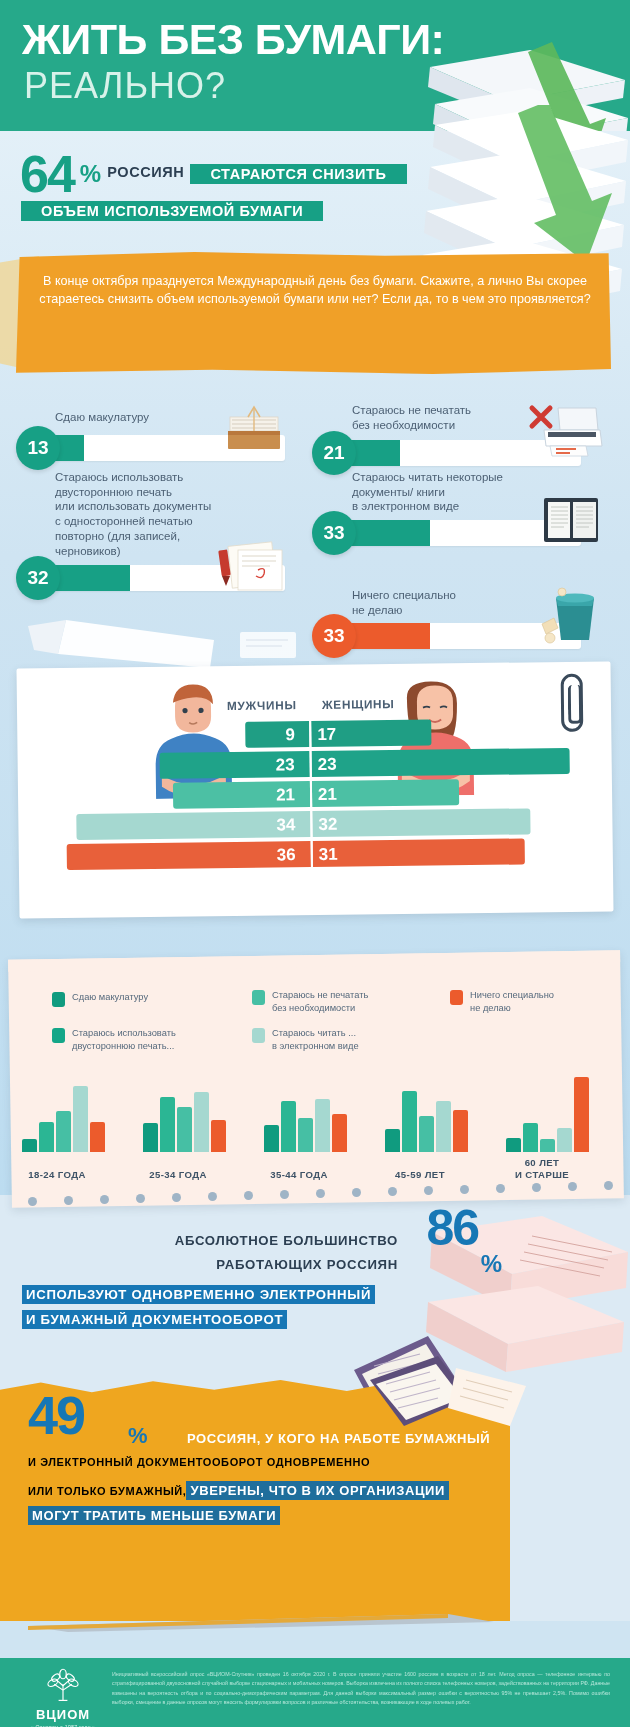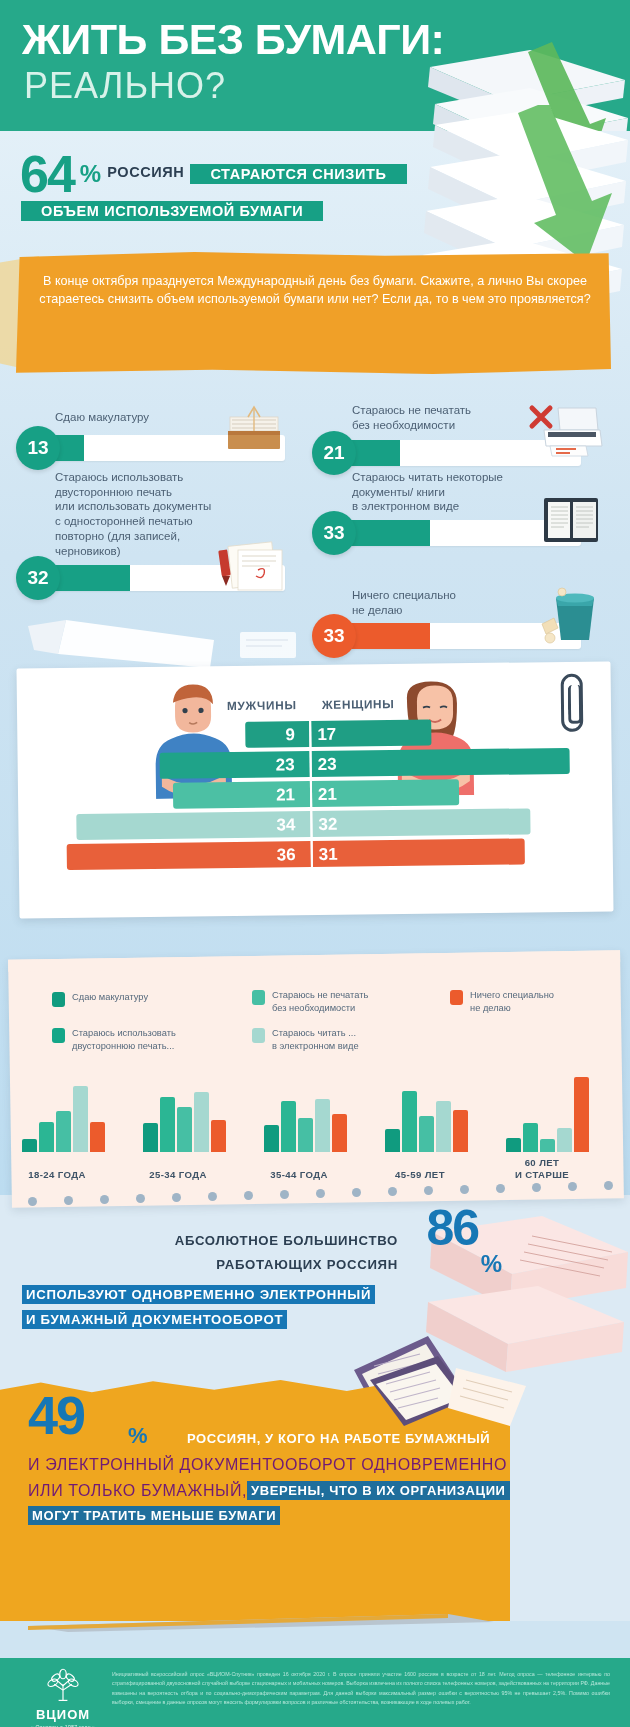--- a/index.html
+++ b/index.html
@@ -217,21 +217,21 @@
   .s49-t1 {
     position: absolute; left: 168px; top: 56px;
     font-size: 13px; font-weight: bold; color: #ffffff; letter-spacing: 0.6px;
     white-space: nowrap;
     margin-left: 19px;
   }
   .s49-t2 { position: absolute; left: 28px; top: 81px; }
   .s49-t3 { position: absolute; left: 28px; top: 106px; display: flex; align-items: center; }
   .s49-t4 { position: absolute; left: 28px; top: 131px; }
   .wtxt {
-    font-size: 16px; font-weight: normal; color: #701a75; letter-spacing: 0.6px;
+    font-size: 11px; font-weight: bold; color: #000000; letter-spacing: 0.6px;
     white-space: nowrap;
   }
   .hl-blue2 {
     background: #1f6e9c; color: #ffffff; padding: 2px 4px;
     font-size: 13px; font-weight: bold; letter-spacing: 0.6px; white-space: nowrap;
   }
 
   
   .footer-gap {
     position: absolute; left: 0; top: 1621px; width: 630px; height: 37px;

